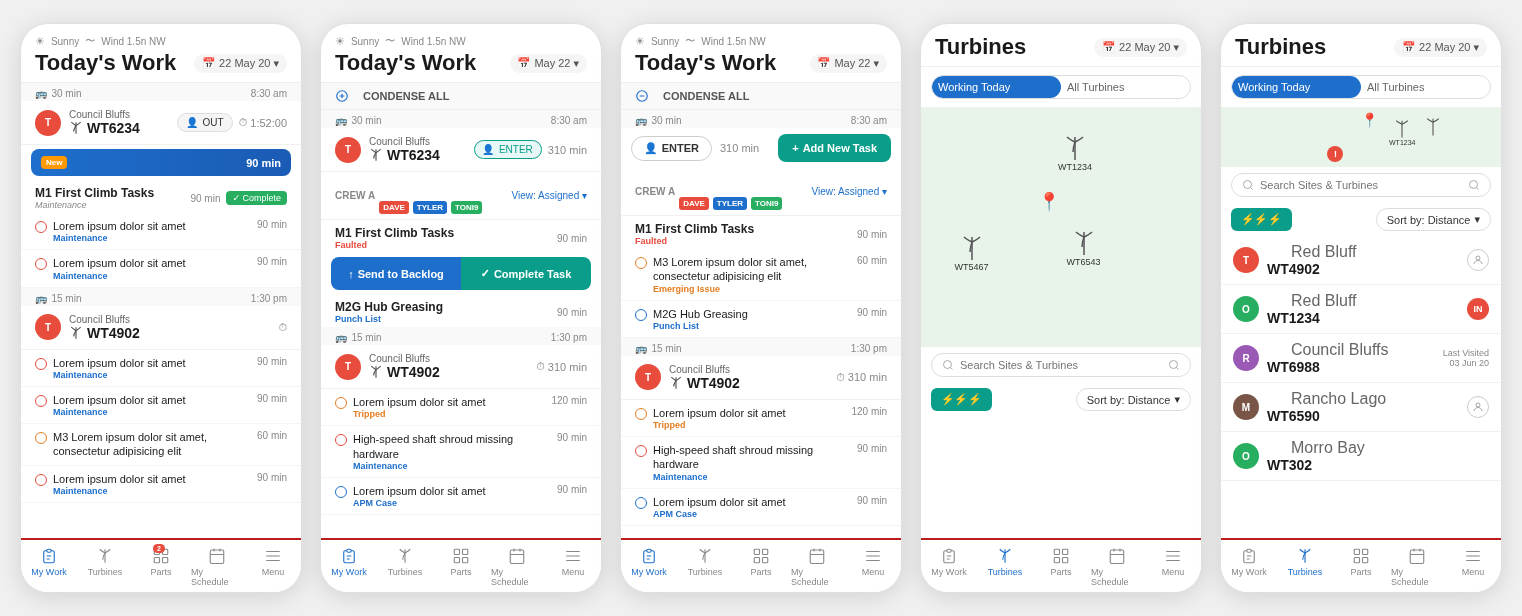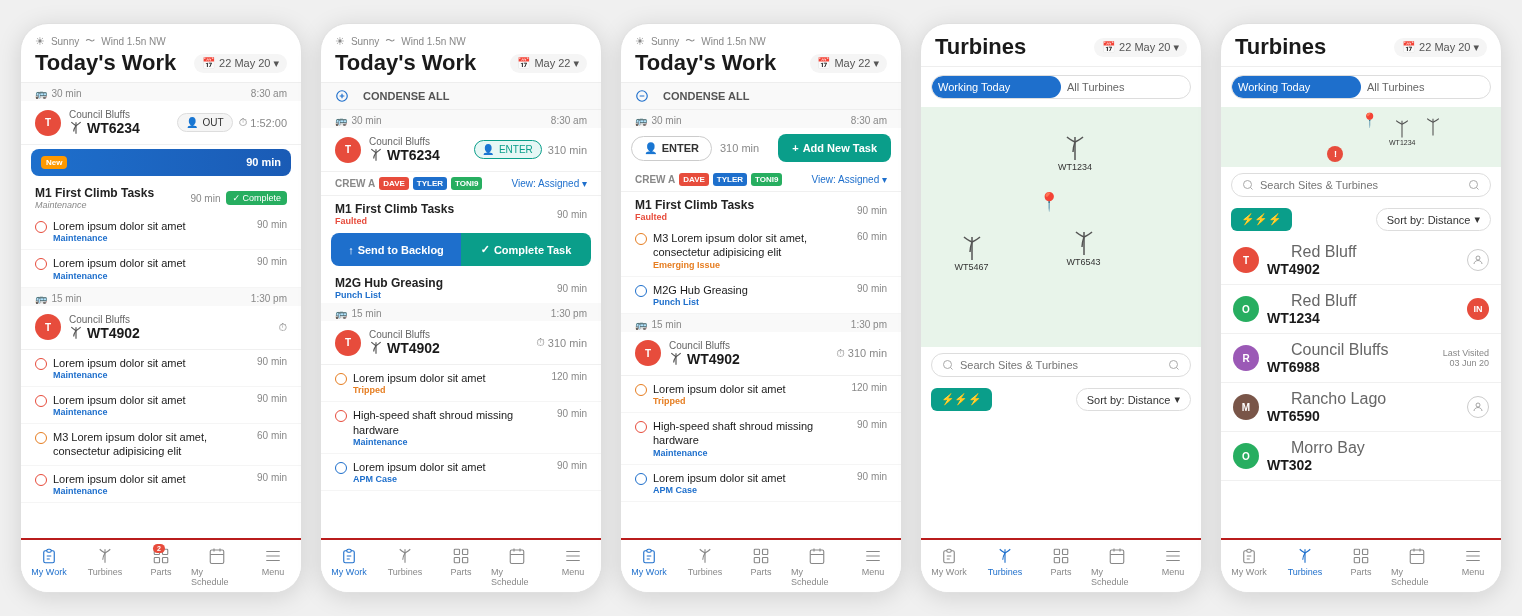--- a/index.html
+++ b/index.html
@@ -153,20 +153,21 @@
     .task-group-mins { font-size: 10px; color: #888; }
     .task-group-tag { font-size: 9px; color: #888; font-style: italic; }
     
     .alert-banner {
       margin: 4px 10px;
       background: linear-gradient(90deg, #1e6fcc, #1a5bb5);
       color: #fff;
       border-radius: 8px;
       padding: 7px 10px;
       display: flex;
+      align-items: center;
       justify-content: space-between;
       font-size: 11px;
       font-weight: 600;
       gap: 28px;
     }
     .alert-new-badge {
       background: #ff9900; color: #fff; font-size: 8px;
       padding: 2px 5px; border-radius: 4px; font-weight: 700; margin-right: 6px;
     }
     
@@ -221,21 +222,21 @@
       cursor: pointer; white-space: nowrap;
     }
     
     .crew-row {
       display: flex; align-items: center; justify-content: space-between;
       padding: 5px 14px;
       border-bottom: 1px solid #f0f0f0;
     }
     .crew-left { display: flex; align-items: center; gap: 4px; font-size: 10px; color: #888; font-weight: 600; }
     .crew-tag {
-      padding: 2px 4px; border-radius: 3px; font-size: 8px; font-weight: 700; color: #fff;
+      padding: 2px 4px; border-radius: 3px; font-size: 8px; font-weight: 700; color: #fff; margin-top: 24px;
     }
     .crew-view { font-size: 10px; color: #1e6fcc; }
     
     .enter-row {
       display: flex; align-items: center; gap: 8px;
       padding: 6px 10px;
     }
     .enter-btn {
       display: flex; align-items: center; gap: 4px;
       border: 1px solid #ccc; border-radius: 20px;

